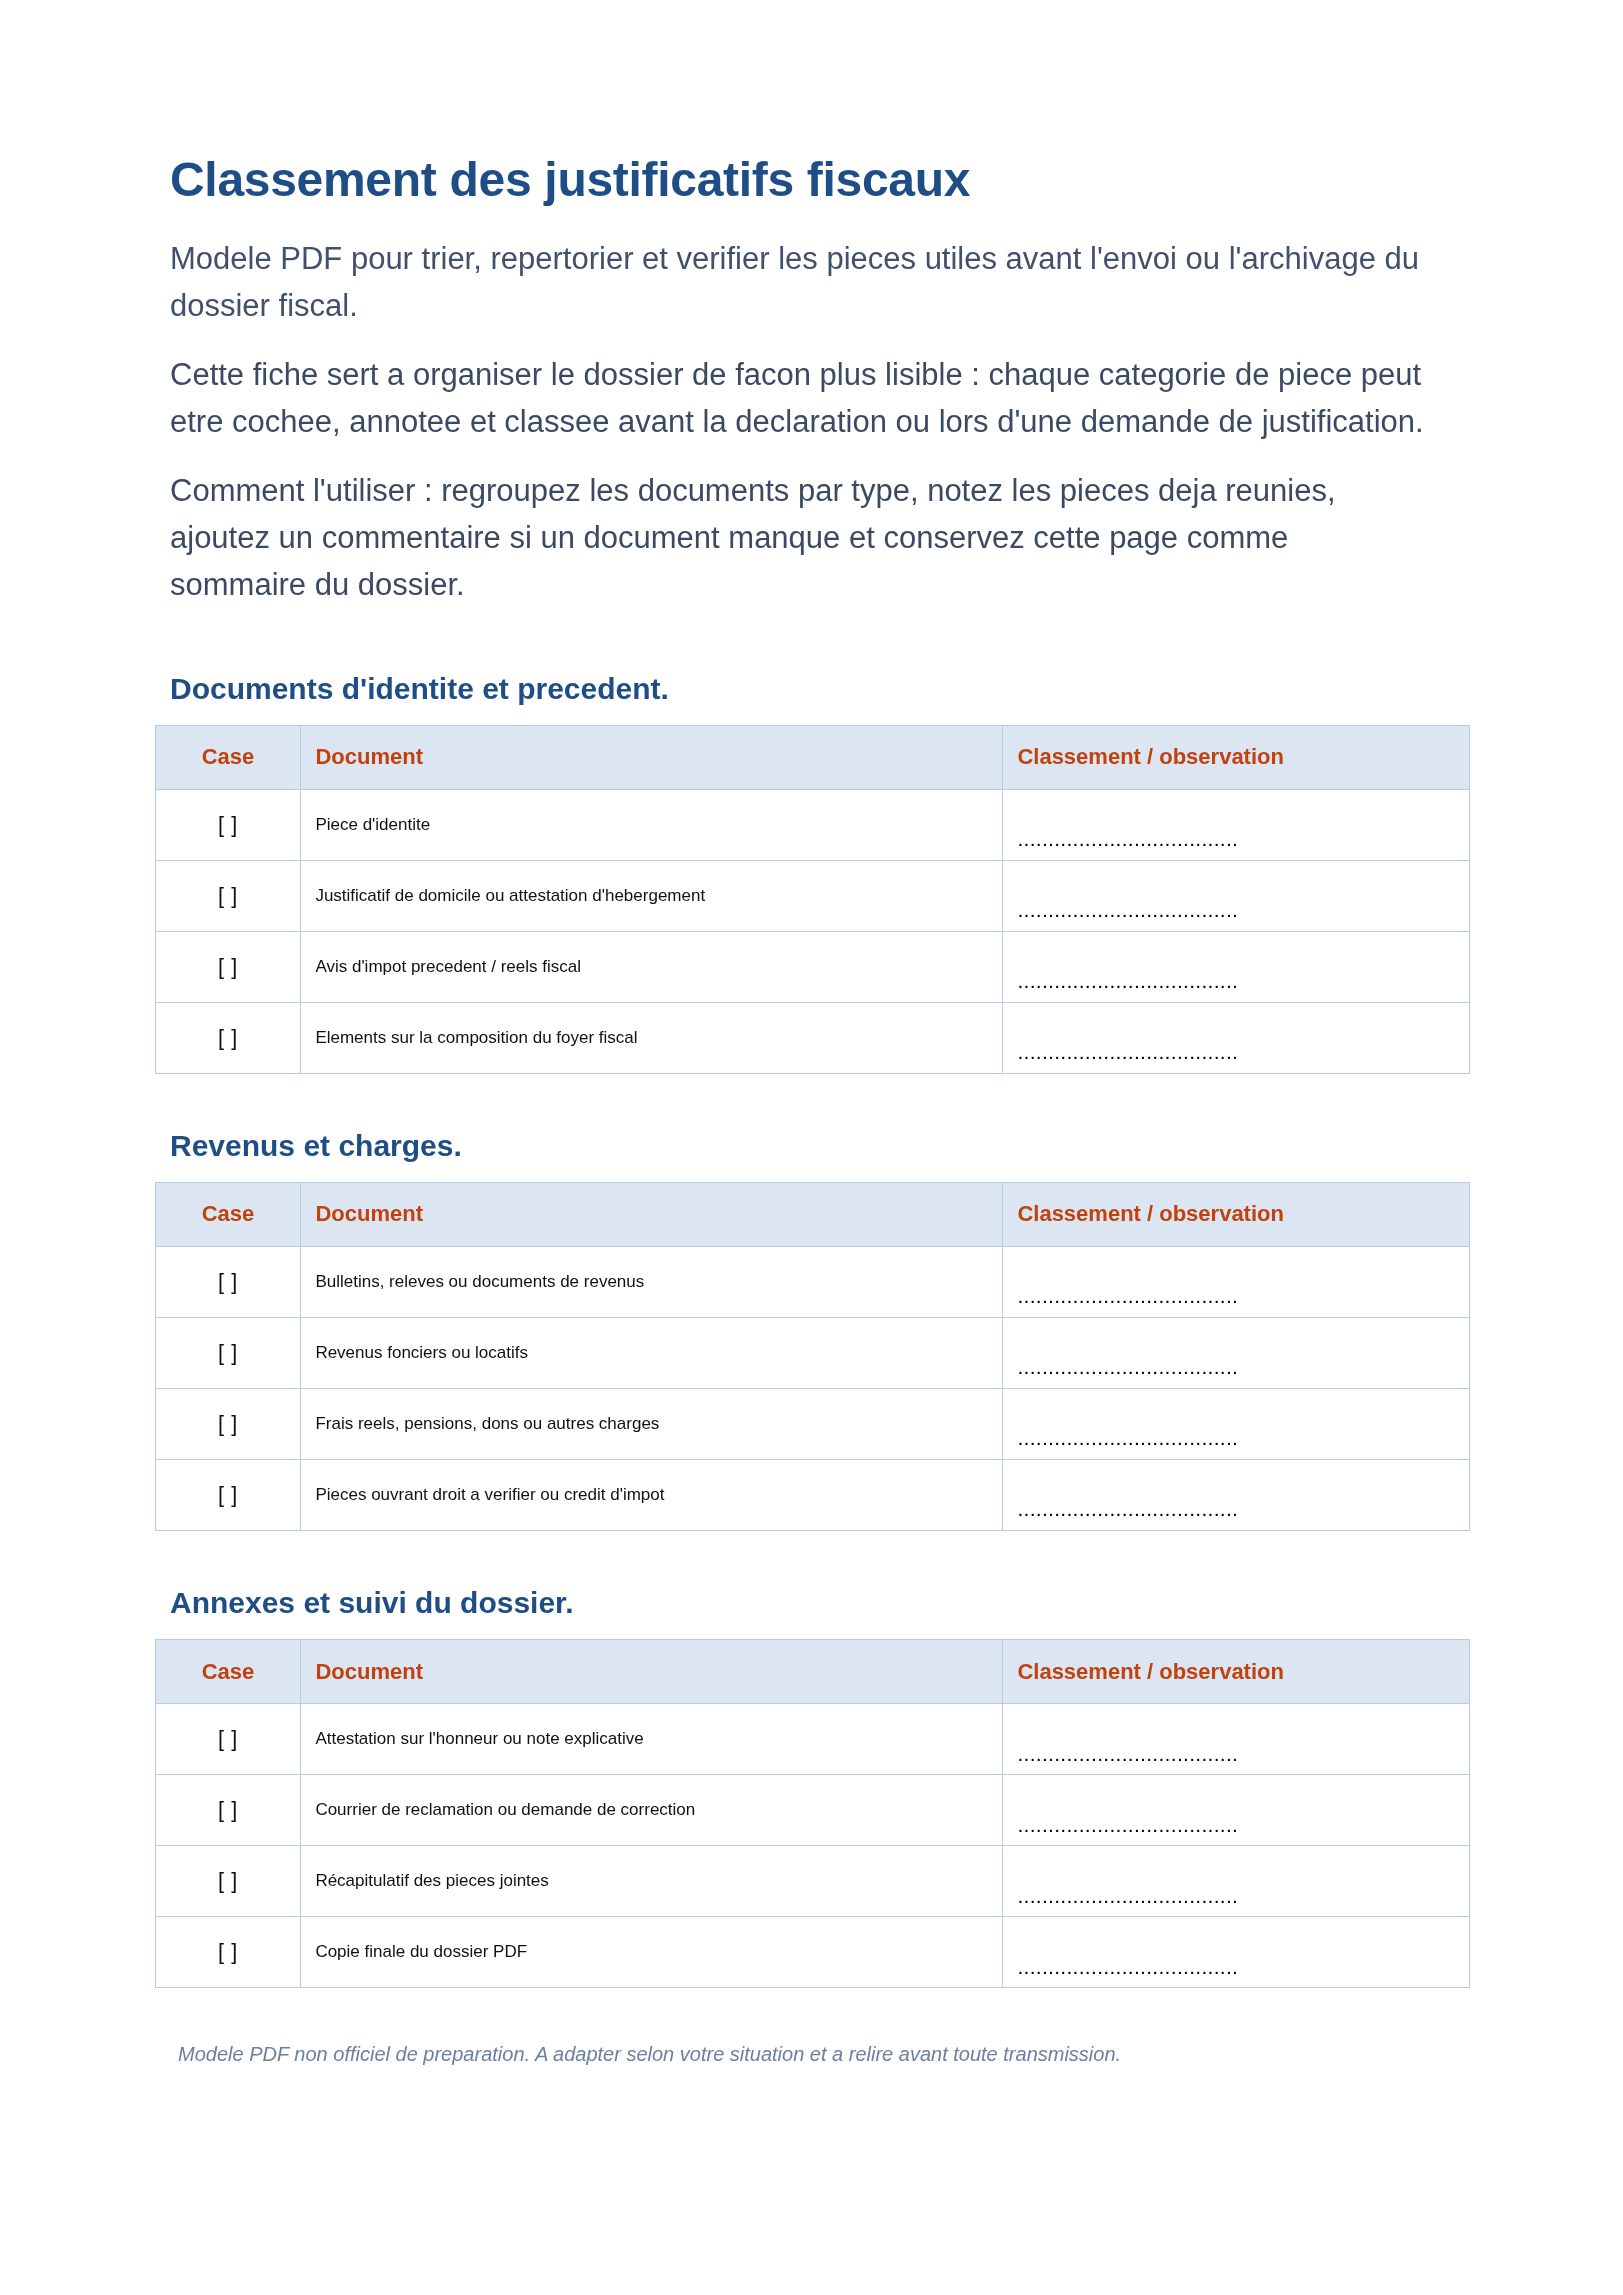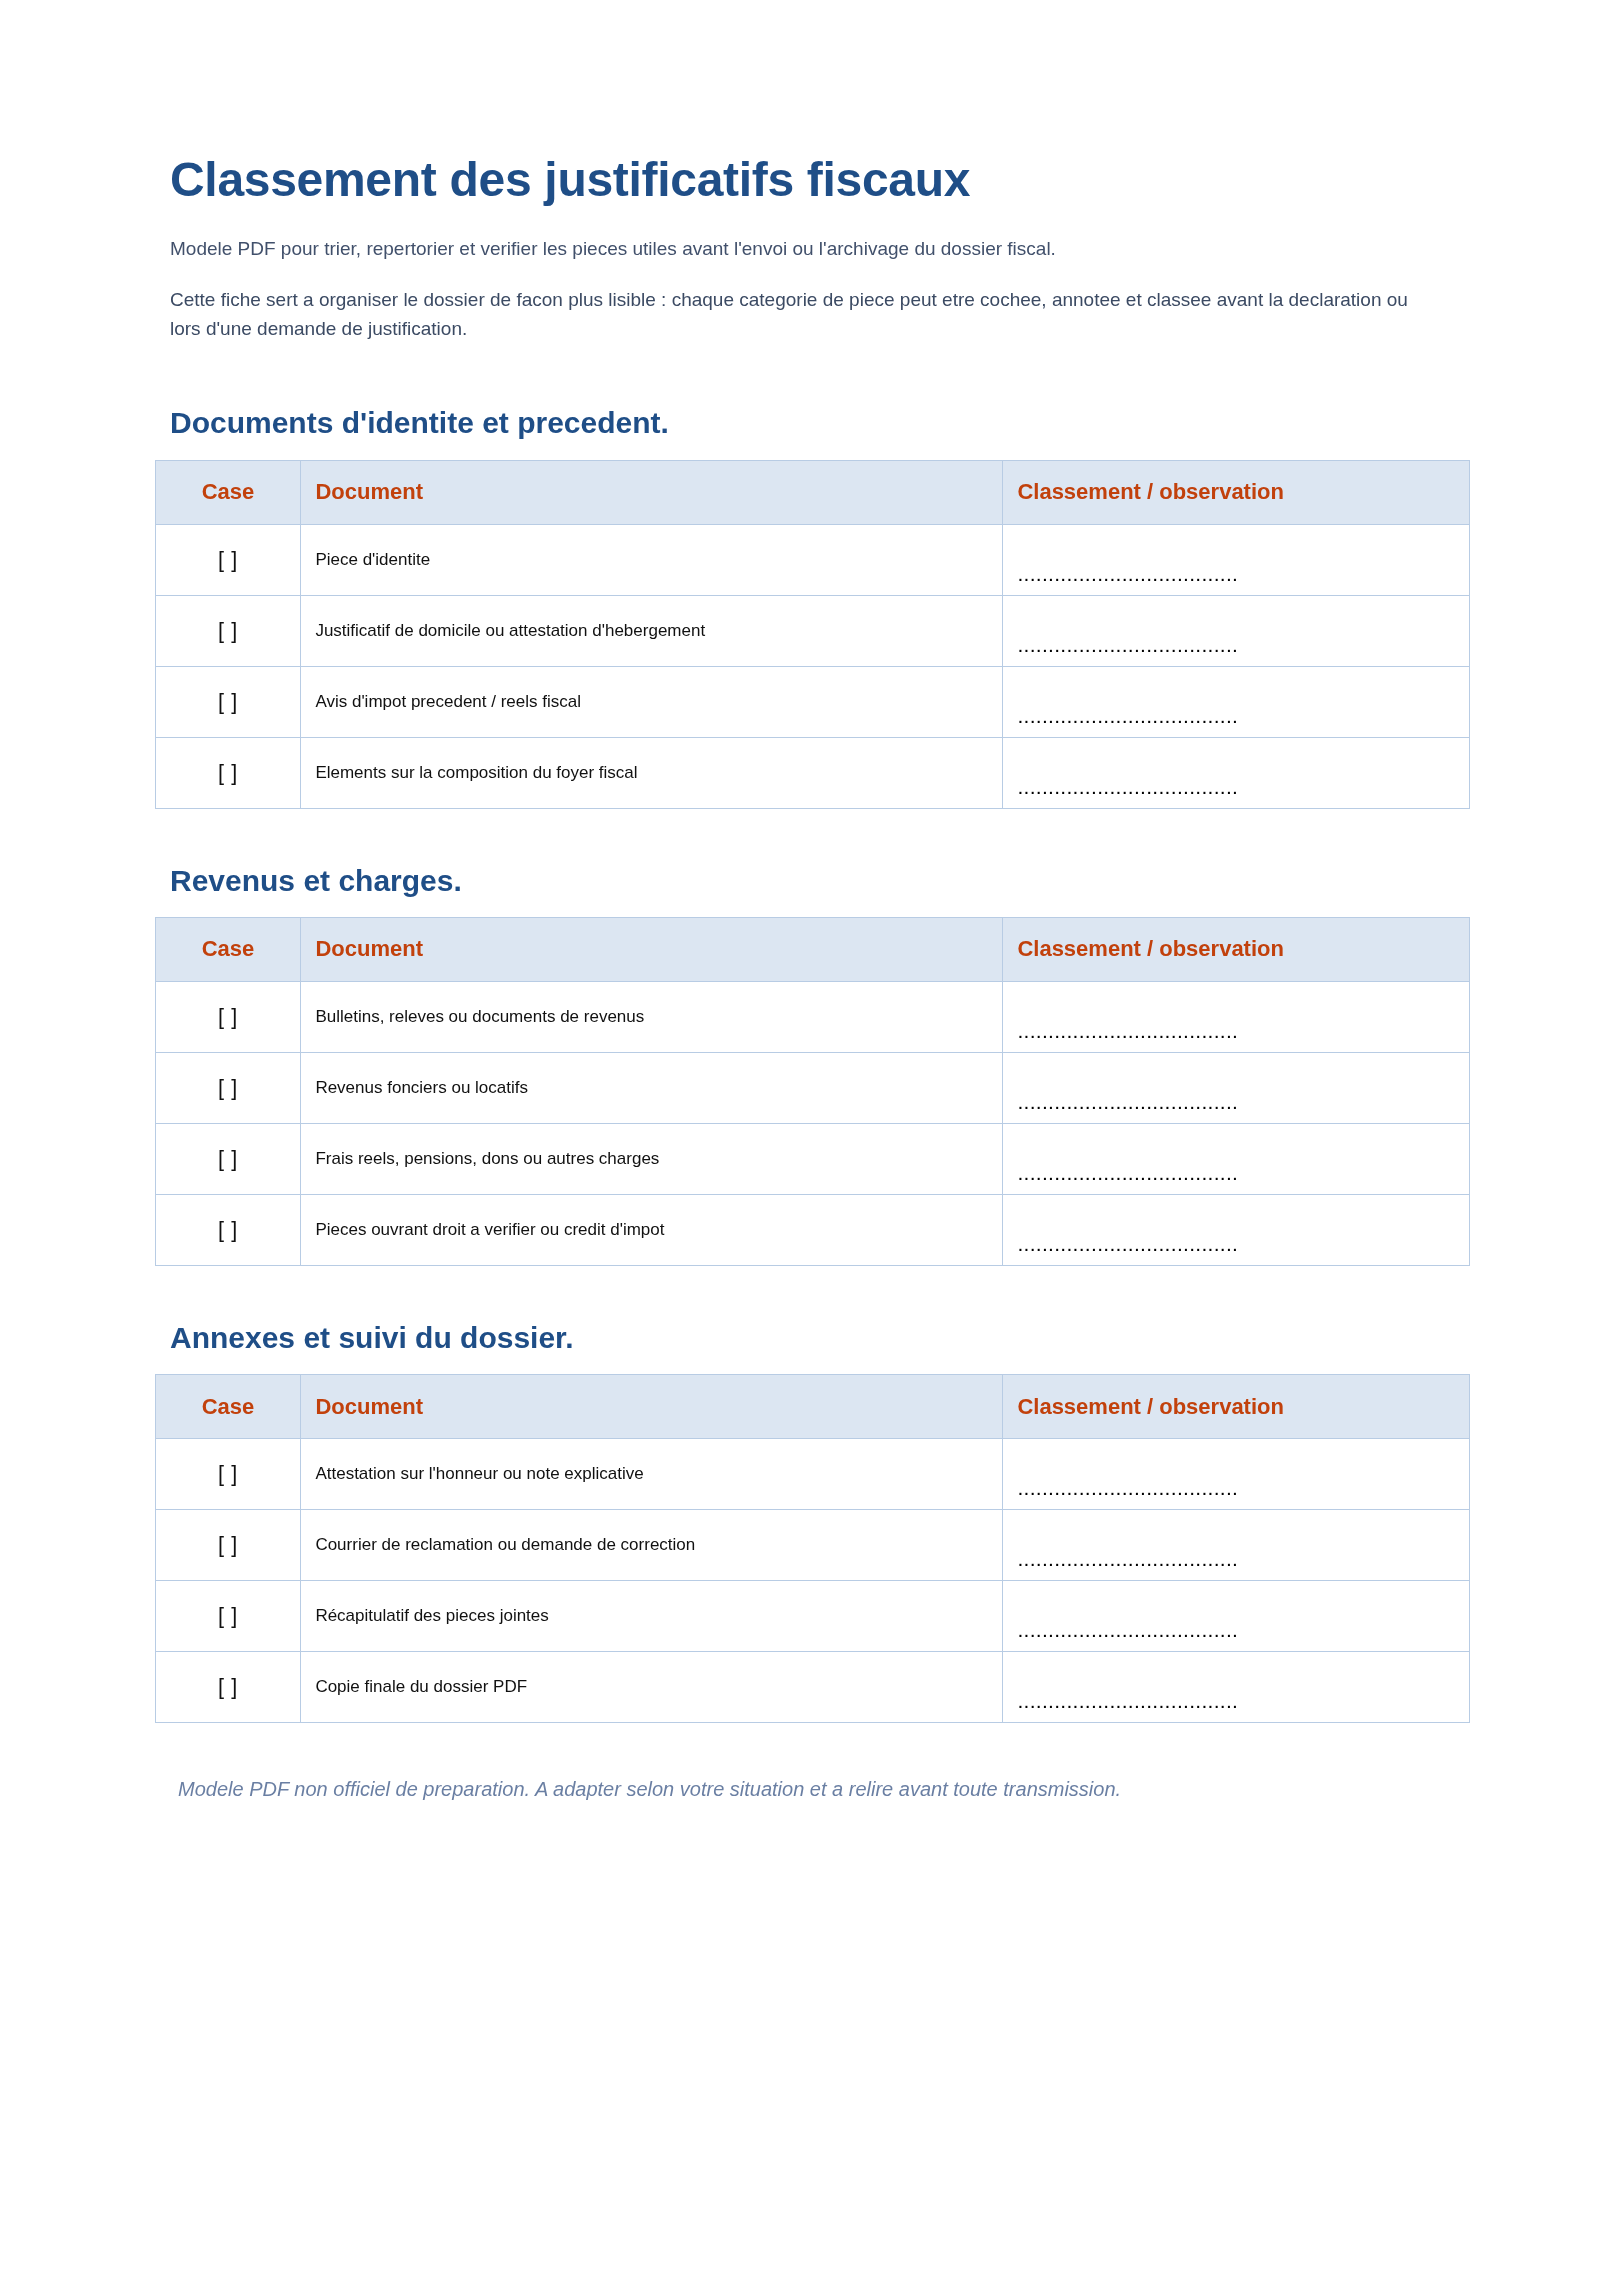--- a/index.html
+++ b/index.html
@@ -32,21 +32,21 @@
     line-height: 1.08;
     font-weight: bold;
     color: #1f4e87;
     letter-spacing: -0.3px;
   }
 
   
   .intro {
     margin: 0 0 22px 0;
     max-width: 1257px;
-    font-size: 19px;
+    font-size: 31px;
     line-height: 1.52;
     color: #3b4a63;
   }
   .intro.lead {
     color: #41506b;
   }
   .intro:last-of-type {
     margin-bottom: 0;
   }
 
@@ -139,20 +139,21 @@
 <body>
 
 <div class="page">
 
   <h1 class="doc-title">Classement des justificatifs fiscaux</h1>
 
   <p class="intro lead">Modele PDF pour trier, repertorier et verifier les pieces utiles avant l'envoi ou l'archivage du dossier fiscal.</p>
 
   <p class="intro">Cette fiche sert a organiser le dossier de facon plus lisible : chaque categorie de piece peut etre cochee, annotee et classee avant la declaration ou lors d'une demande de justification.</p>
 
+  <p class="intro">Comment l'utiliser : regroupez les documents par type, notez les pieces deja reunies, ajoutez un commentaire si un document manque et conservez cette page comme sommaire du dossier.</p>
 
   <div class="section">
     <h2 class="section-title">Documents d'identite et precedent.</h2>
 
     <table class="doc-table">
       <colgroup>
         <col class="c-case">
           <col class="c-doc">
           <col class="c-obs">
       </colgroup>

